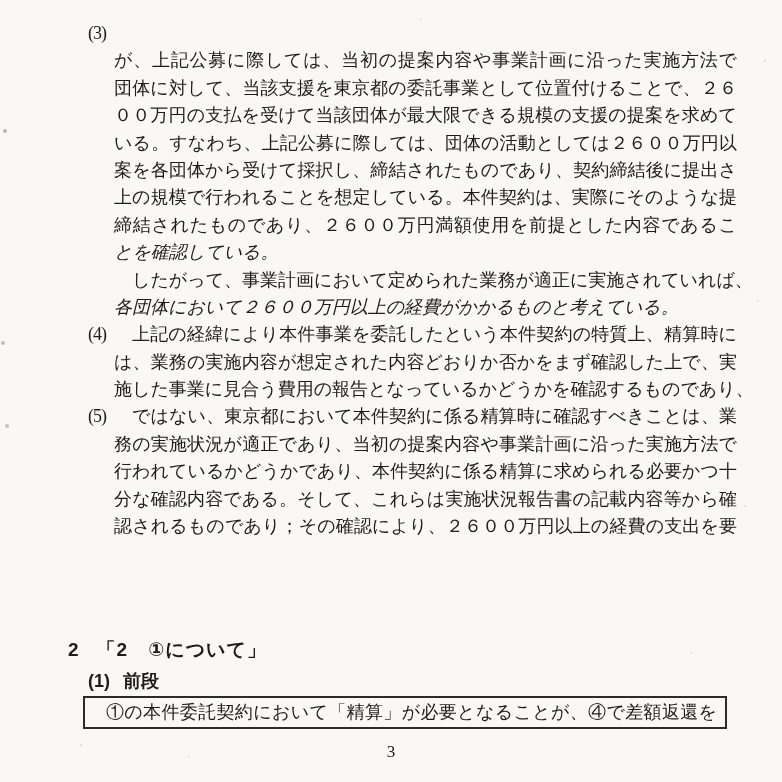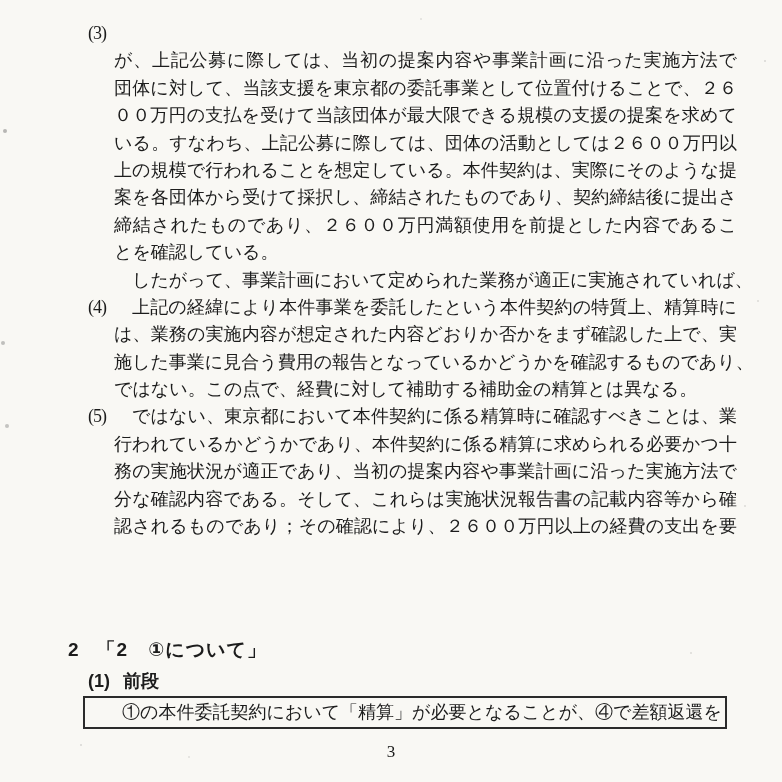--- a/index.html
+++ b/index.html
@@ -37,21 +37,21 @@
     font-size:18px;
   }
   .line{
     position:relative;
     line-height:27.4px;
     height:27.4px;
     white-space:nowrap;
     text-align:justify;
     text-align-last:justify;
   }
-  .line.short{text-align-last:left;white-space:normal;}
+  .line.short{text-align-last:left;white-space:normal;font-style:italic;}
   .line.indent{padding-left:18px;}
   .marker{
     position:absolute;
     left:-26px;top:0;
     letter-spacing:-1px;
     text-align:left;
   }
   .heading{
     position:absolute;
     left:68px;top:636px;
@@ -74,21 +74,21 @@
   .quote-box{
     position:absolute;
     left:83px;top:696px;width:644px;
     box-sizing:border-box;
     border:2px solid var(--border,#2b2b2b);
     background:transparent;
   }
   .quote-line{
     font-size:18px;
     line-height:29px;
-    padding:0 8px 0 37px;
+    padding:0 8px 0 21px;
     text-align:justify;
     text-align-last:justify;
     white-space:nowrap;
   }
   .page-number{
     position:absolute;
     left:0;top:742px;width:782px;
     text-align:center;
     font-size:17px;
   }
@@ -98,32 +98,32 @@
 
 <div class="page">
   <div class="speckles"></div>
 
   <div class="doc-body" id="doc-body">
       <div class="line indent"><span class="marker">(3)</span></div>
       <div class="line"><span>が、上記公募に際しては、当初の提案内容や事業計画に沿った実施方法で</span></div>
       <div class="line"><span>団体に対して、当該支援を東京都の委託事業として位置付けることで、２６</span></div>
       <div class="line"><span>００万円の支払を受けて当該団体が最大限できる規模の支援の提案を求めて</span></div>
       <div class="line"><span>いる。すなわち、上記公募に際しては、団体の活動としては２６００万円以</span></div>
+      <div class="line"><span>案を各団体から受けて採択し、締結されたものであり、契約締結後に提出さ</span></div>
       <div class="line"><span>上の規模で行われることを想定している。本件契約は、実際にそのような提</span></div>
-      <div class="line"><span>案を各団体から受けて採択し、締結されたものであり、契約締結後に提出さ</span></div>
       <div class="line"><span>締結されたものであり、２６００万円満額使用を前提とした内容であるこ</span></div>
       <div class="line short"><span>とを確認している。</span></div>
       <div class="line indent"><span>したがって、事業計画において定められた業務が適正に実施されていれば、</span></div>
+      <div class="line short"><span>各団体において２６００万円以上の経費がかかるものと考えている。</span></div>
       <div class="line indent"><span class="marker">(4)</span><span>上記の経緯により本件事業を委託したという本件契約の特質上、精算時に</span></div>
       <div class="line"><span>は、業務の実施内容が想定された内容どおりか否かをまず確認した上で、実</span></div>
       <div class="line"><span>施した事業に見合う費用の報告となっているかどうかを確認するものであり、</span></div>
-      <div class="line short"><span>ではない。この点で、経費に対して補助する補助金の精算とは異なる。</span></div>
       <div class="line indent"><span class="marker">(5)</span><span>ではない、東京都において本件契約に係る精算時に確認すべきことは、業</span></div>
+      <div class="line"><span>務の実施状況が適正であり、当初の提案内容や事業計画に沿った実施方法で</span></div>
       <div class="line"><span>行われているかどうかであり、本件契約に係る精算に求められる必要かつ十</span></div>
-      <div class="line"><span>務の実施状況が適正であり、当初の提案内容や事業計画に沿った実施方法で</span></div>
       <div class="line"><span>分な確認内容である。そして、これらは実施状況報告書の記載内容等から確</span></div>
       <div class="line"><span>認されるものであり；その確認により、２６００万円以上の経費の支出を要</span></div>
     </div>
 
   <div class="heading">
     <span class="h-num">2</span>
     <span class="h-title">「2　①について」</span>
   </div>
 
   <div class="subheading">

